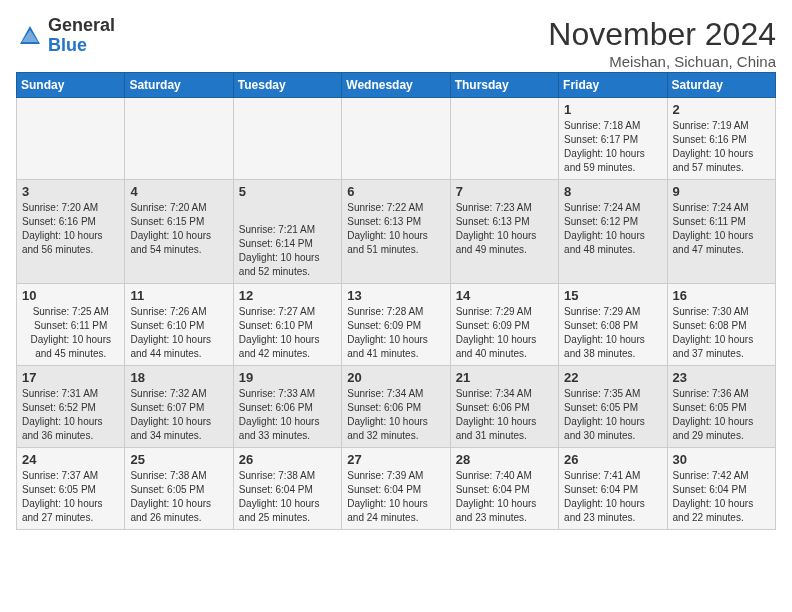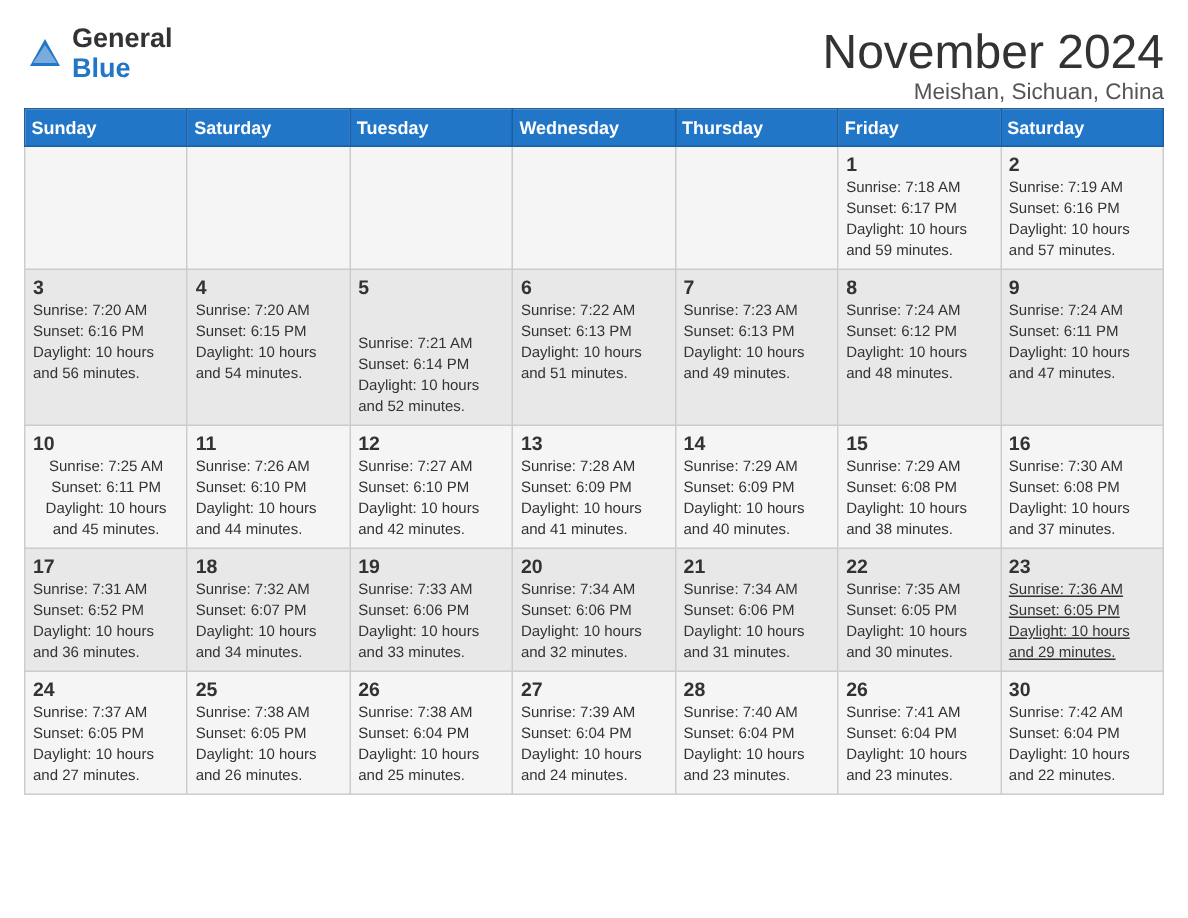--- a/index.html
+++ b/index.html
@@ -283,21 +283,21 @@
         </td>
         <td>
           <span class="day-number">22</span>
           <div class="day-info" style="white-space: pre-line;">Sunrise: 7:35 AM
 Sunset: 6:05 PM
 Daylight: 10 hours
 and 30 minutes.</div>
         </td>
         <td>
           <span class="day-number">23</span>
-          <div class="day-info" style="white-space: pre-line; text-decoration: underline;">Sunrise: 7:36 AM
+          <div class="day-info" style="white-space: pre-line;">Sunrise: 7:36 AM
 Sunset: 6:05 PM
 Daylight: 10 hours
 and 29 minutes.</div>
         </td>
       </tr>
       <tr>
         <td>
           <span class="day-number">24</span>
           <div class="day-info" style="white-space: pre-line;">Sunrise: 7:37 AM
 Sunset: 6:05 PM

